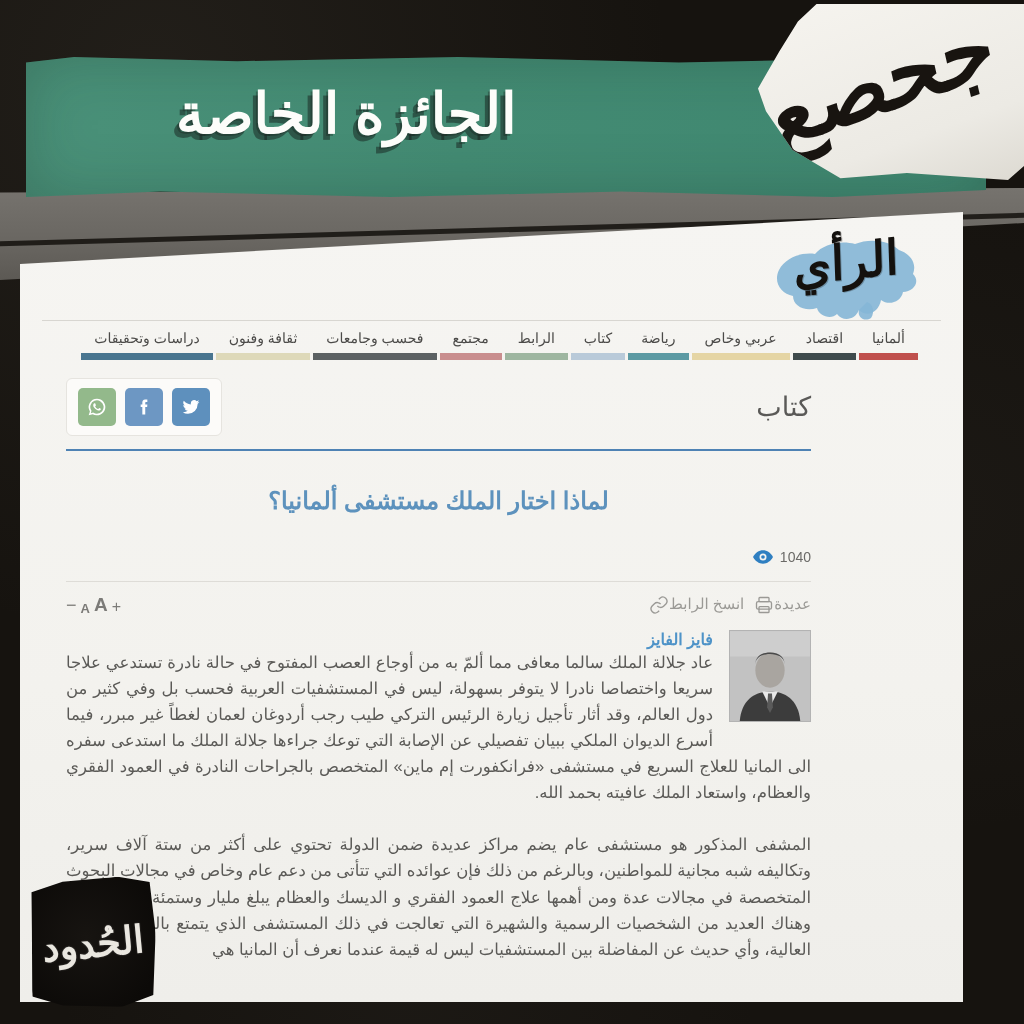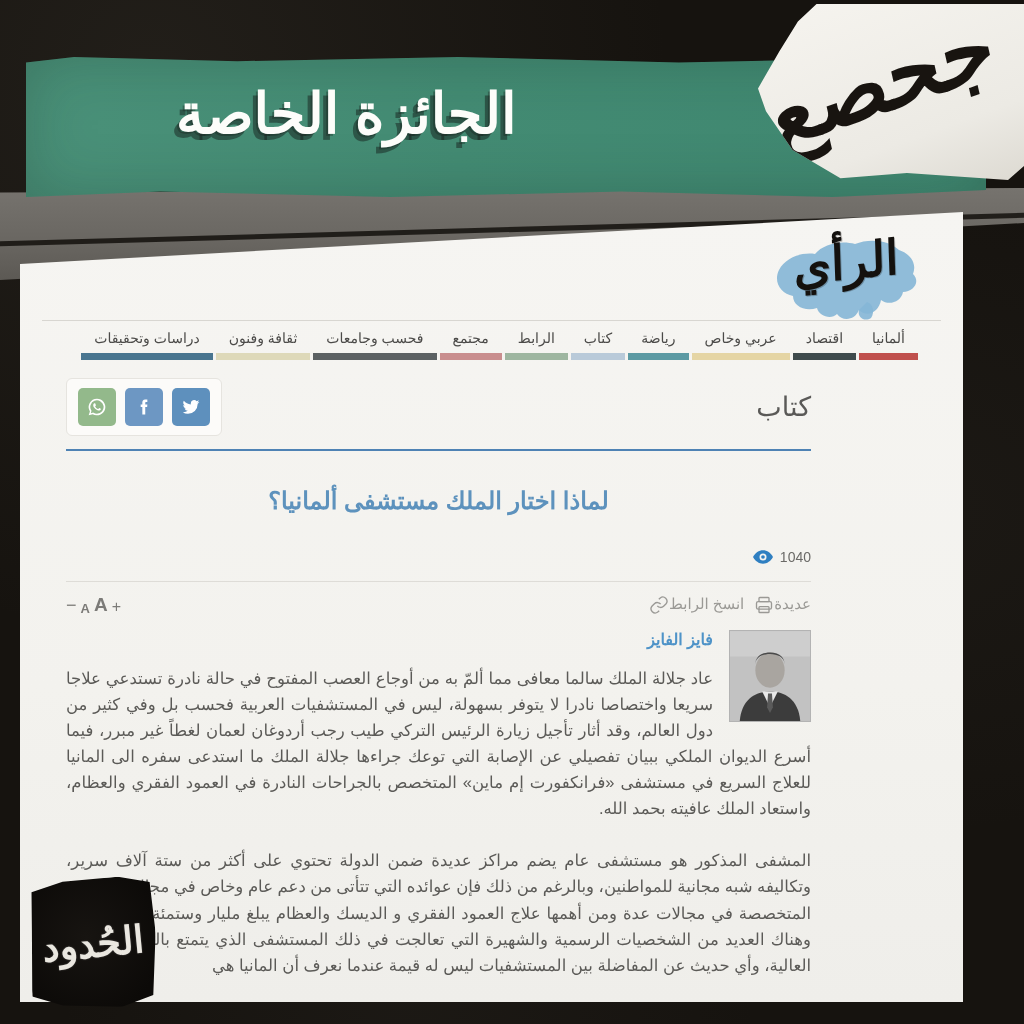--- a/index.html
+++ b/index.html
@@ -125,21 +125,21 @@
   .fc-minus { font-size:18px; } .fc-a-small { font-size:13px; font-weight:bold; }
   .fc-a-large { font-size:19px; font-weight:bold; } .fc-plus { font-size:16px; }
 
   .article-body { margin-top:14px; }
   .avatar {
     float:right; width:82px; height:92px; margin-left:16px; margin-bottom:6px;
     background:#c4c4c4; border:1px solid #b3b3b3; overflow:hidden;
   }
   .avatar svg { width:100%; height:100%; }
   .author-name {
-    display:inline-block; margin-bottom:16px;
+    display:inline-block; margin-bottom:0;
     font-size:16px; font-weight:bold; color:#4e93c8;
     cursor:pointer;
   }
   .article-body p {
     font-size:16.5px; color:#5b5a57; line-height:1.58; text-align:justify;
   }
   .article-body p + p { margin-top:26px; }
 
   
   .hudood-badge {

